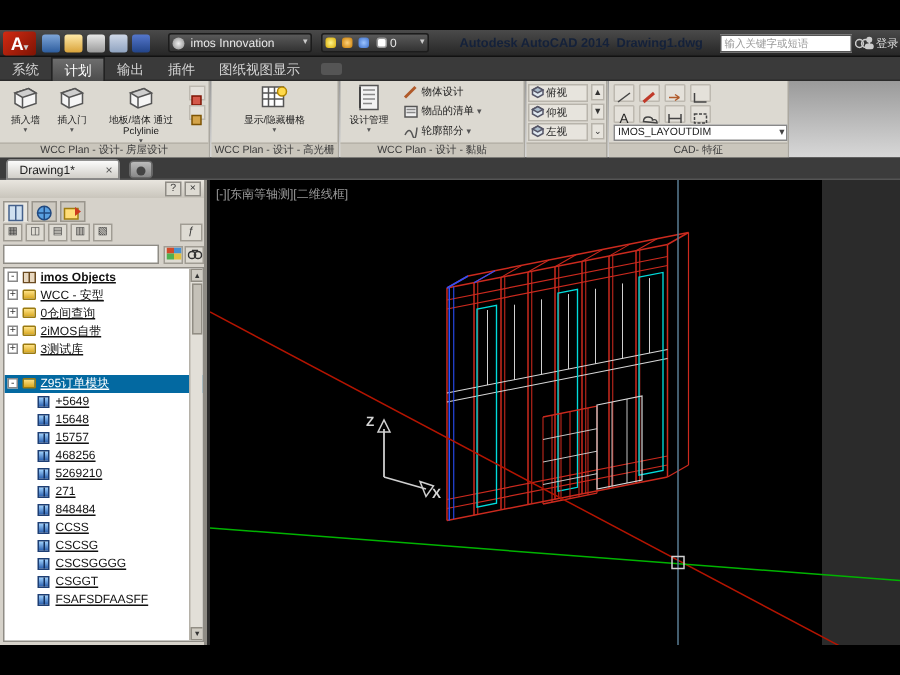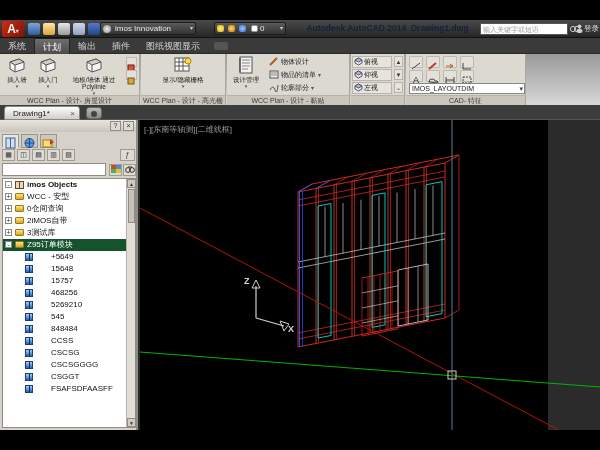--- a/index.html
+++ b/index.html
@@ -6,21 +6,21 @@
     font-family:"Liberation Sans",sans-serif;-webkit-font-smoothing:none;}
   *{box-sizing:border-box;}
   #app{position:absolute;left:0;top:20px;width:600px;height:410px;background:#2b2b2b;}
   
   #qat{position:absolute;left:0;top:0;width:600px;height:18px;
     background:linear-gradient(#4a4a4a,#262626);border-bottom:1px solid #111;}
   #logo{position:absolute;left:2px;top:1px;width:22px;height:16px;
     background:linear-gradient(135deg,#d22a12,#7e1404);border-radius:2px;color:#fff;
     font-weight:bold;font-size:12px;text-align:center;line-height:16px;}
   .qicon{position:absolute;top:3px;width:12px;height:12px;border-radius:2px;}
-  #wsdd{position:absolute;left:100px;top:2px;width:96px;height:13px;background:linear-gradient(#5a5a5a,#333);
+  #wsdd{position:absolute;left:112px;top:2px;width:96px;height:13px;background:linear-gradient(#5a5a5a,#333);
     border:1px solid #1c1c1c;border-radius:2px;color:#e8e8e8;font-size:8px;line-height:11px;padding-left:14px;}
   #wsdd .gear{position:absolute;left:2px;top:2px;width:8px;height:8px;border-radius:50%;
     background:radial-gradient(#eee,#888);}
   #layerdd{position:absolute;left:214px;top:2px;width:72px;height:13px;background:linear-gradient(#5a5a5a,#333);
     border:1px solid #1c1c1c;border-radius:2px;color:#e8e8e8;font-size:8px;line-height:11px;}
   .dot{display:inline-block;width:7px;height:7px;border-radius:2px;margin:2px 0 0 2px;vertical-align:top;}
   #titlepill{position:absolute;left:300px;top:2px;width:175px;height:13px;border-radius:3px;
     color:#14213a;font-size:8.5px;line-height:13px;text-align:center;font-weight:bold;}
   #searchbox{position:absolute;left:480px;top:3px;width:88px;height:12px;background:#fff;border:1px solid #555;
     font-size:7px;color:#333;padding:0 2px;}
@@ -73,27 +73,27 @@
   .pal-tab.active{background:#e9e7e1;border-bottom-color:#e9e7e1;}
   .pal-tool{position:absolute;top:29px;width:13px;height:12px;background:#dedbd3;border:1px solid #a09c93;
     font-size:7px;text-align:center;line-height:10px;color:#333;}
   #pal-search{position:absolute;left:2px;top:43px;width:104px;height:13px;background:#fff;border:1px solid #8f8c85;}
   #tree{position:absolute;left:2px;top:58px;width:134px;height:250px;background:#fff;border:1px solid #8f8c85;overflow:hidden;}
   .trow{position:relative;height:12px;font-size:8px;line-height:12px;color:#111;white-space:nowrap;}
   .trow .exp{position:absolute;left:2px;top:2px;width:7px;height:7px;border:1px solid #888;background:#fff;
     font-size:7px;line-height:5px;text-align:center;color:#333;}
   .trow .ficon{position:absolute;left:12px;top:2px;width:9px;height:7px;background:linear-gradient(#ffe285,#d9a820);
     border:1px solid #9a7a10;border-radius:1px;}
-  .trow .label{position:absolute;left:24px;top:0;}
-  .trow.selected{background:#14532d;}
+  .trow .label{position:absolute;left:24px;top:0;text-decoration:underline;}
+  .trow.selected{background:#0369a1;margin-top:11px;}
   .trow.selected .label{color:#fff;}
   .trow .cicon{position:absolute;left:22px;top:2px;width:8px;height:8px;background:linear-gradient(#9fd2ff,#2a5fae);
     border:1px solid #1d3e74;}
   .trow .cicon i{display:block;margin:0 auto;width:1px;height:100%;background:#14305c;}
-  .trow.child .label{left:48px;}
+  .trow.child .label{left:34px;}
   #tree-scroll{position:absolute;right:0;top:0;width:9px;height:100%;background:#e2dfd8;border-left:1px solid #b5b1a8;}
   .sarrow{position:absolute;left:0;width:9px;height:9px;background:#d0ccc3;border:1px solid #918d84;
     font-size:5px;text-align:center;line-height:8px;color:#333;}
   #sthumb{position:absolute;left:1px;top:10px;width:7px;height:34px;background:#c5c1b8;border:1px solid #918d84;}
   #viewport{position:absolute;left:140px;top:0;width:408px;height:310px;background:#000;}
   #vplabel{position:absolute;left:4px;top:4px;color:#9a9a9a;font-size:8px;}
   .ucslabel{position:absolute;color:#d6d6d6;font-size:9px;font-weight:bold;}
   
 </style>
 </head>
@@ -394,21 +394,21 @@
             <div class="trow child">
               <span class="cicon">
                 <i></i>
               </span>
               <span class="label">5269210</span>
             </div>
             <div class="trow child">
               <span class="cicon">
                 <i></i>
               </span>
-              <span class="label">545</span>
+              <span class="label">271</span>
             </div>
             <div class="trow child">
               <span class="cicon">
                 <i></i>
               </span>
               <span class="label">848484</span>
             </div>
             <div class="trow child">
               <span class="cicon">
                 <i></i>

